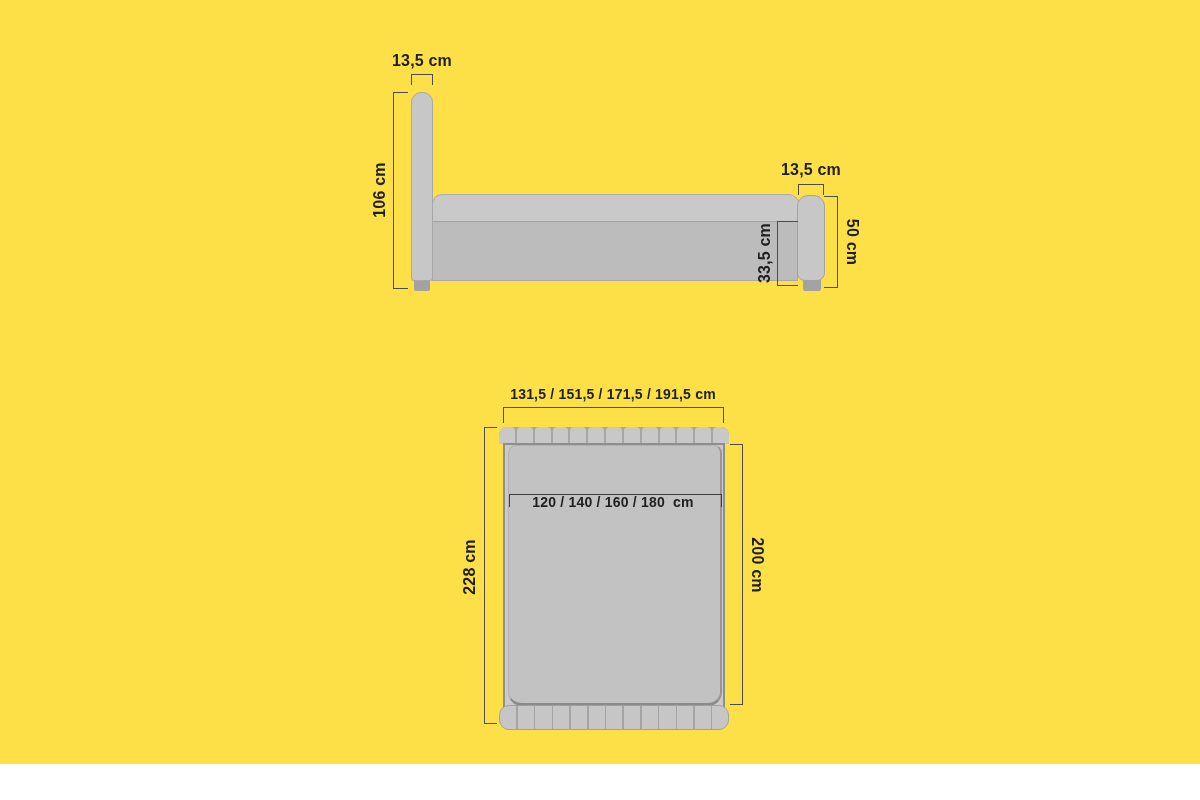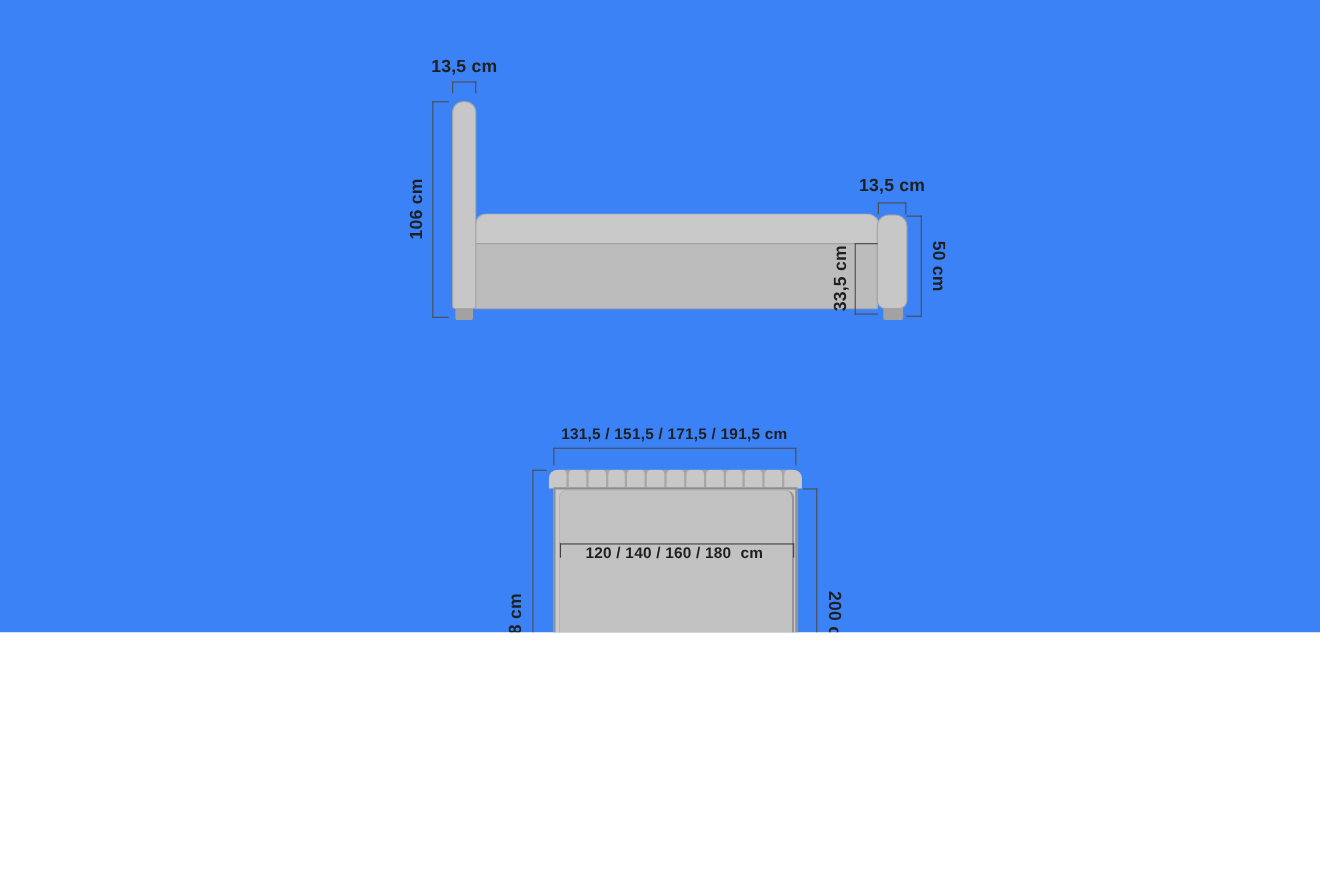--- a/index.html
+++ b/index.html
@@ -1,17 +1,17 @@
 <!DOCTYPE html>
 <html><head>
 <meta charset="utf-8">
 <style>
   html,body{margin:0;padding:0;background:#fff;}
   .canvas{
-    position:relative;width:1200px;height:575px;background:#3b82f6;
+    position:relative;width:1200px;height:764px;background:#fde047;
     overflow:hidden;font-family:"Liberation Sans",sans-serif;
   }
   .abs{position:absolute;box-sizing:border-box;}
 
   
   .dim-label{
     font-family:"Liberation Sans",sans-serif;font-weight:700;font-size:16px;
     color:#1f1f1f;white-space:pre;letter-spacing:.2px;line-height:1.15;
   }
   .dim-label.small{font-size:14px;text-align:right;}

